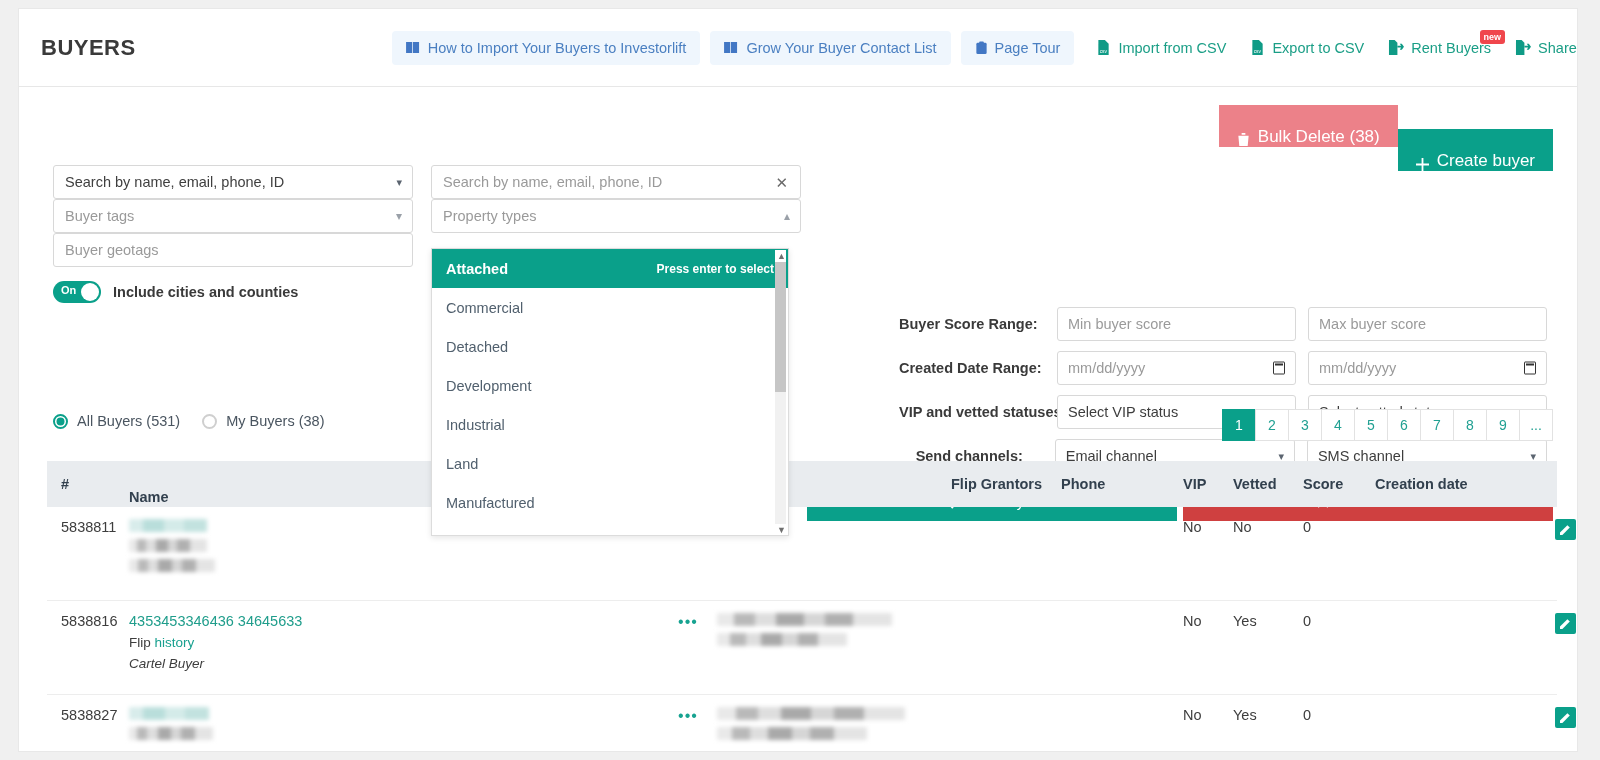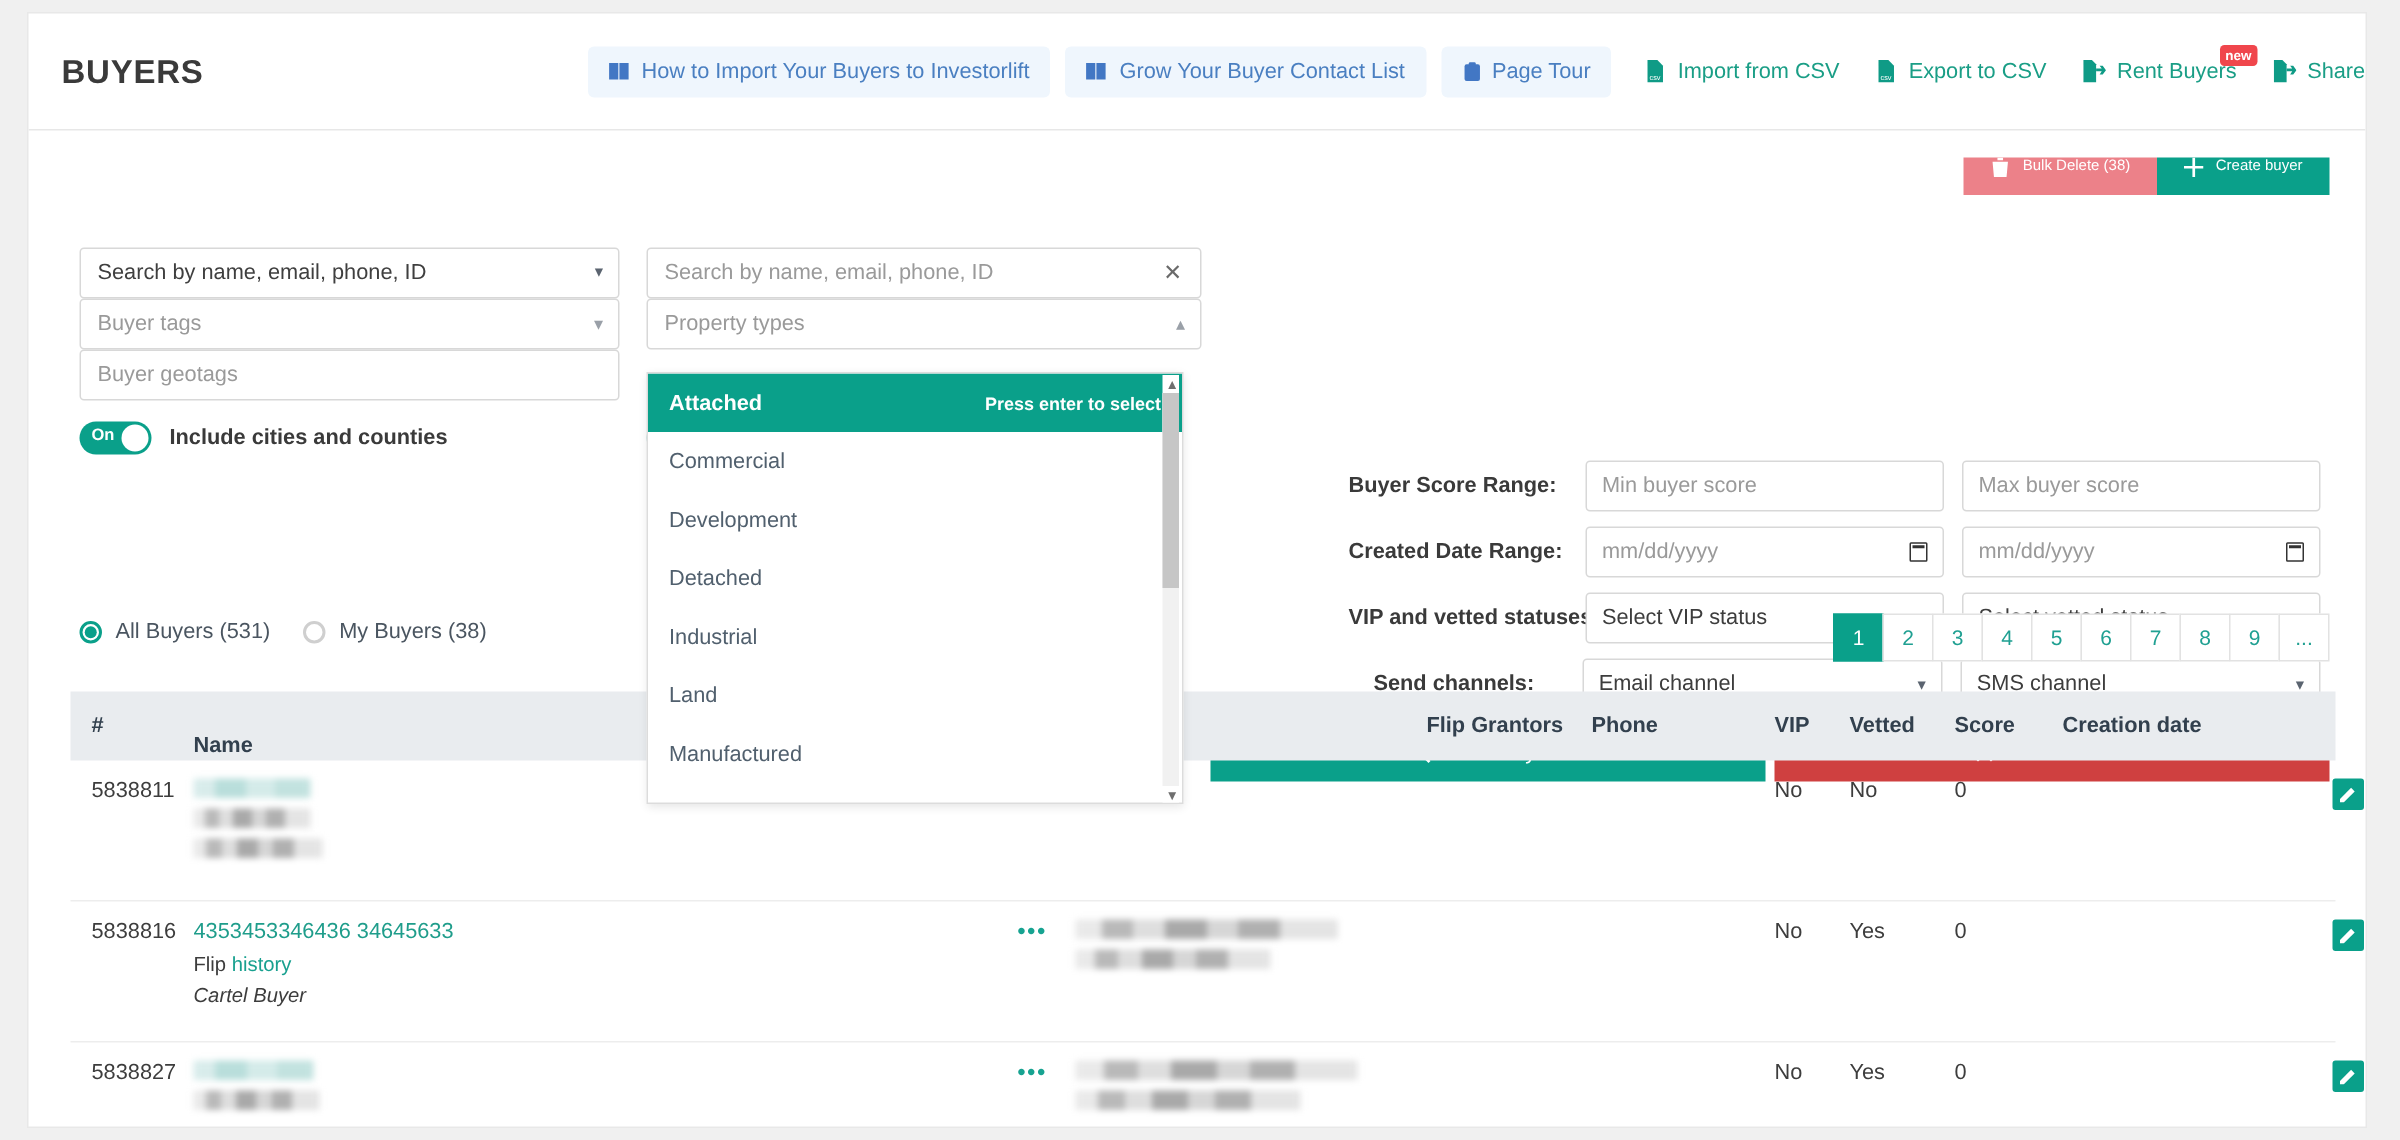--- a/index.html
+++ b/index.html
@@ -82,33 +82,33 @@
   .ico { display: inline-block; line-height: 0; }
 
   
   .action-row {
     position: absolute;
     right: 24px; top: 96px;
     display: flex;
     gap: 0px;
   }
   .btn {
-    font-size: 10px;
+    font-size: 17px;
     border: none;
     padding: 0 18px;
-    height: 25px;
+    height: 42px;
     color: #fff;
     cursor: pointer;
     display: inline-flex;
-    align-items: flex-start;
+    align-items: flex-end;
     gap: 8px;
     font-family: "Liberation Sans", sans-serif;
   }
   .btn-delete { background: #ec8189; }
-  .btn-create { background: #0aa08a; }
+  .btn-create { background: #0aa08a; margin-top: 24px; }
 
   
   .filters {
     position: absolute;
     left: 0; top: 144px;
     width: 100%;
     height: 260px;
   }
   .fcol-left { position: absolute; left: 34px; top: 12px; width: 360px; }
   .fcol-mid  { position: absolute; left: 412px; top: 12px; width: 370px; }
@@ -520,24 +520,24 @@
 
   <div class="dd-menu">
     <div class="dd-item active">
       <span>Attached</span>
       <span class="hint">Press enter to select</span>
     </div>
     <div class="dd-item">
       <span>Commercial</span>
     </div>
     <div class="dd-item">
+      <span>Detached</span>
+    </div>
+    <div class="dd-item">
       <span>Development</span>
-    </div>
-    <div class="dd-item">
-      <span>Detached</span>
     </div>
     <div class="dd-item">
       <span>Industrial</span>
     </div>
     <div class="dd-item">
       <span>Land</span>
     </div>
     <div class="dd-item">
       <span>Manufactured</span>
     </div>

